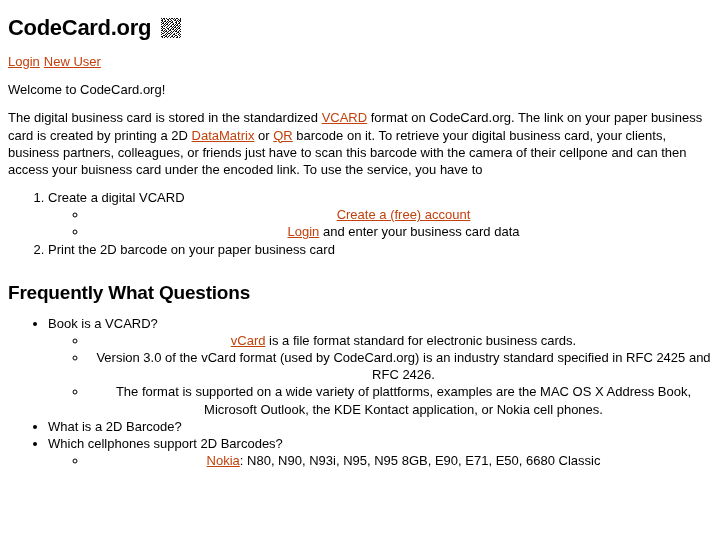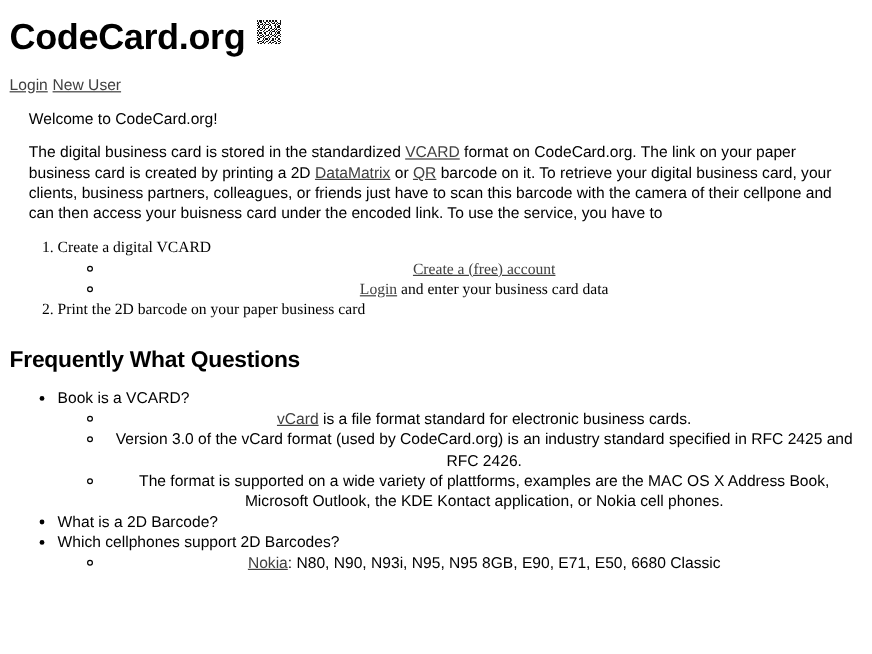--- a/index.html
+++ b/index.html
@@ -12,55 +12,55 @@
     height: 545px;
     overflow: hidden;
     font-family: "Liberation Sans", sans-serif;
     font-size: 13px;
     line-height: 1.32;
     color: #000000;
     padding: 8px;
     box-sizing: border-box;
   }
   a, .link {
-    color: #404040;
+    color: #c2410c;
     text-decoration: underline;
     cursor: pointer;
   }
   h1 {
-    font-size: 30px;
+    font-size: 22px;
     font-weight: bold;
     margin: 8px 0 14px 0;
     line-height: 1.05;
     letter-spacing: -0.3px;
     display: flex;
-    align-items: flex-start;
+    align-items: center;
     gap: 9px;
   }
   h2 {
     font-size: 19px;
     font-weight: bold;
     margin: 22px 0 9px 0;
     letter-spacing: -0.2px;
   }
   p {
-    margin: 11px 16px;
+    margin: 11px 0;
   }
   .barcode {
     width: 22px;
     height: 22px;
     display: inline-block;
     vertical-align: middle;
     image-rendering: pixelated;
   }
   ol, ul {
     margin: 10px 0;
     padding-left: 40px;
   }
-  ol { list-style-type: decimal; font-family: Liberation Serif, serif; }
+  ol { list-style-type: decimal; }
   ul { list-style-type: disc; }
   ol ul, ul ul {
     list-style-type: circle;
     margin: 0;
     padding-left: 40px;
     text-align: center;
   }
   li { margin: 0; }
   .nav-links { margin: 11px 0; }
   .nav-links a + a { margin-left: 4px; }

